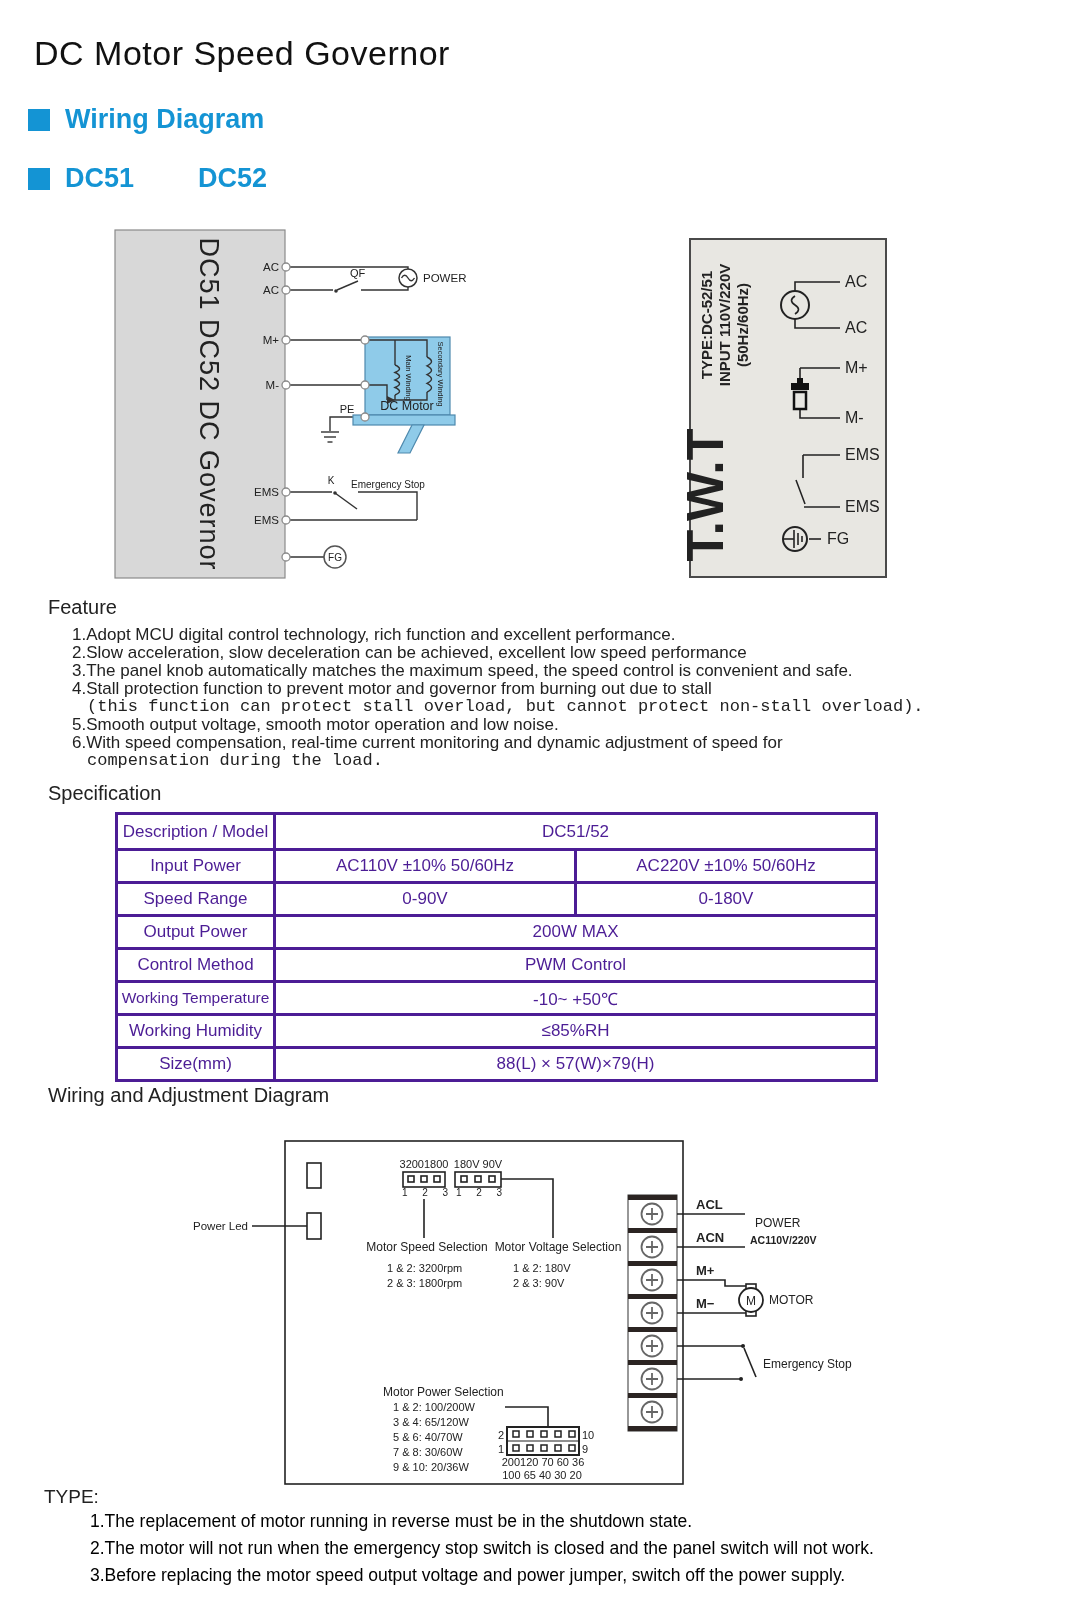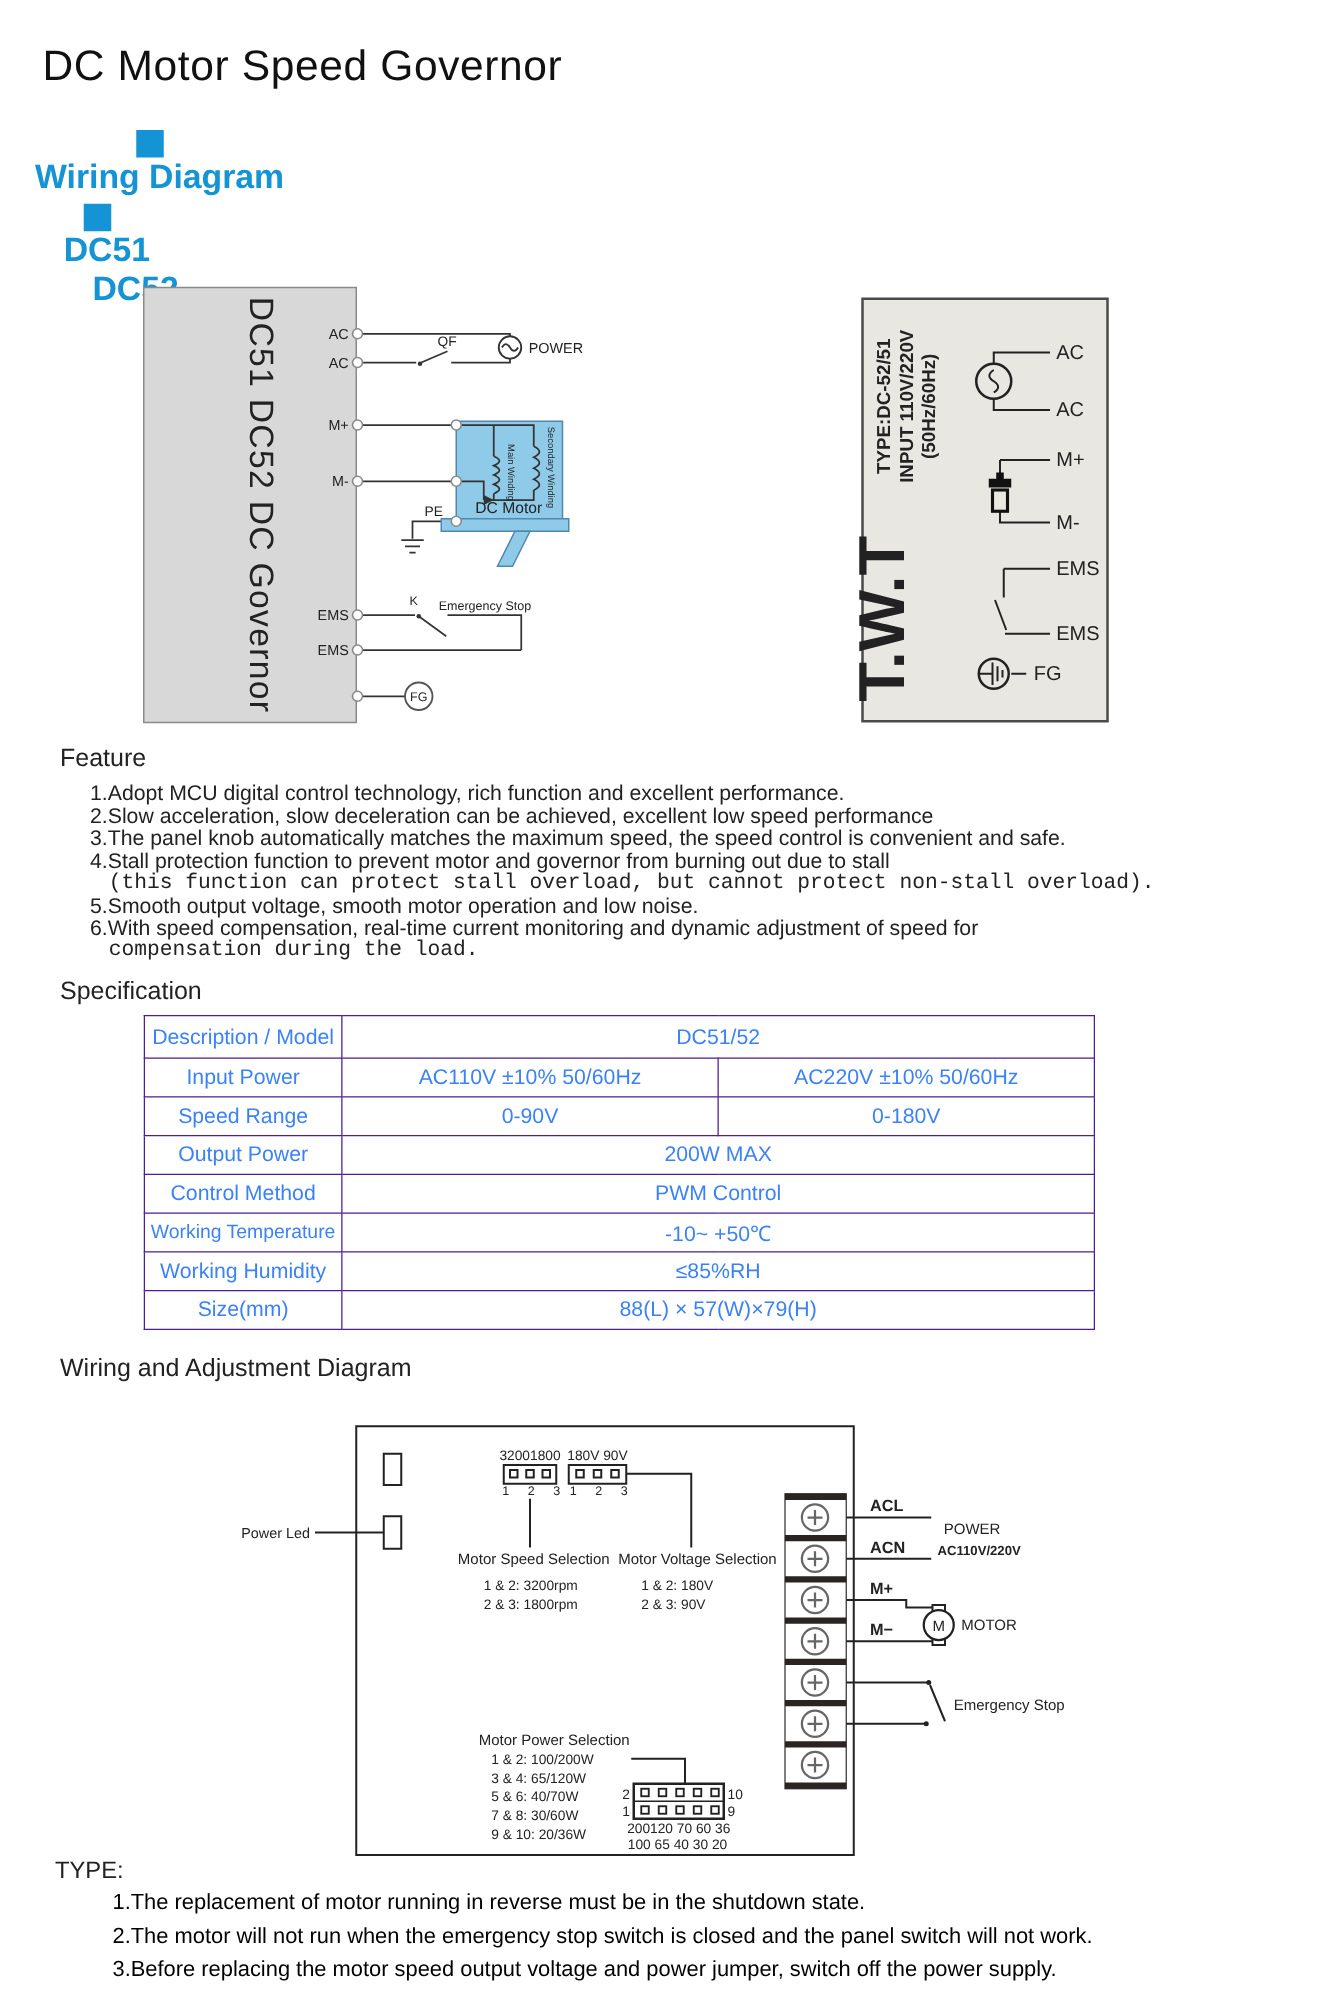--- a/index.html
+++ b/index.html
@@ -2,29 +2,29 @@
 <html><head>
 <meta charset="utf-8">
 <style>
   html,body{margin:0;padding:0;}
   body{
     width:1066px;height:1600px;position:relative;background:#ffffff;
     font-family:"Liberation Sans", sans-serif;color:#1a1a1a;overflow:hidden;
   }
   .abs{position:absolute;}
   .page-title{left:34px;top:34px;font-size:34px;font-weight:400;letter-spacing:.5px;color:#111;}
-  .sec-row{display:flex;align-items:center;left:28px;flex-direction:column;}
+  .sec-row{display:flex;align-items:center;left:28px;}
   .sec-square{width:22px;height:22px;background:#1494d4;margin-right:15px;flex:0 0 auto;}
   .sec-text{font-size:27px;font-weight:bold;color:#1494d4;}
-  .sec-gap{margin-left:46px;}
+  .sec-gap{margin-left:64px;}
   .h2{font-size:20px;color:#222;}
   .feat-line{font-size:17px;line-height:18px;white-space:nowrap;color:#222;}
   .feat-line.cont{padding-left:15px;font-family:Liberation Mono, monospace;}
   .spec-table{border-collapse:collapse;table-layout:fixed;width:760px;}
-  .spec-table td{border:1px solid #4c1d95;height:30px;text-align:center;font-size:17px;padding:0;color:#3b82f6;}
+  .spec-table td{border:3px solid #4c1d95;height:30px;text-align:center;font-size:17px;padding:0;color:#4c1d95;}
   .note-line{font-size:17.5px;line-height:18px;white-space:nowrap;color:#000000;margin-bottom:9px;}
   svg text{font-family:"Liberation Sans", sans-serif;fill:#222;}
   .pins{letter-spacing:6px;}
   .wire{stroke:#333;stroke-width:1.4;fill:none;}
   .wire2{stroke:#222;stroke-width:1.6;fill:none;}
   .term{fill:#fff;stroke:#8a8a8a;stroke-width:1.3;}
 </style>
 </head>
 <body>
 

